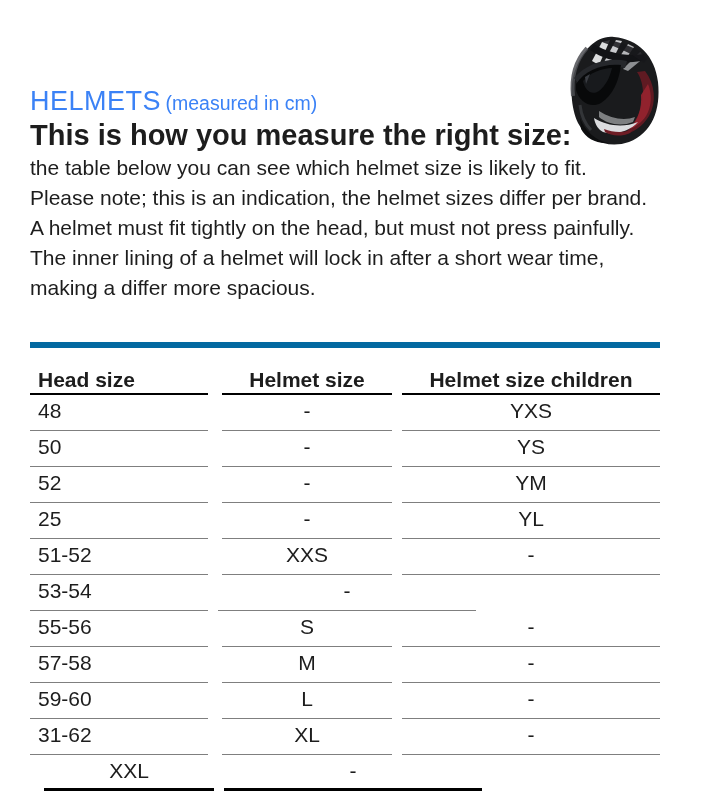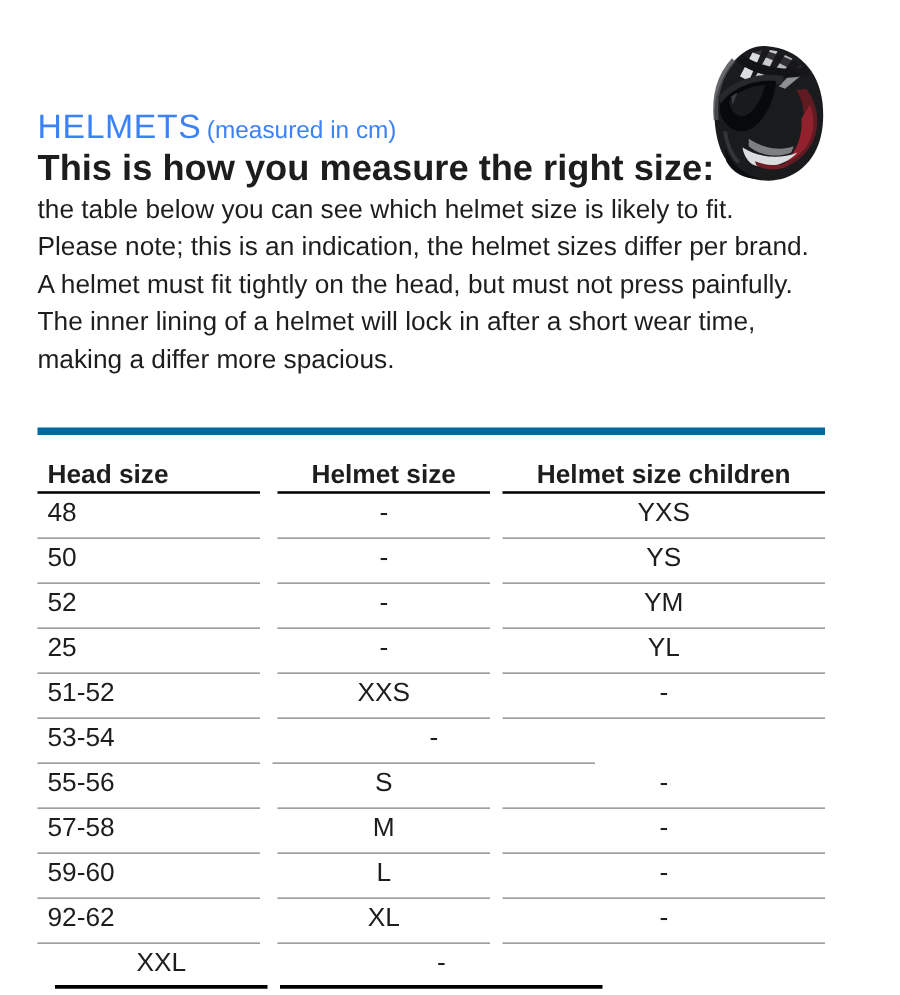--- a/index.html
+++ b/index.html
@@ -174,21 +174,21 @@
           <div class="cell c0">57-58</div>
           <div class="cell c1">M</div>
           <div class="cell c2">-</div>
         </div>
         <div class="trow">
           <div class="cell c0">59-60</div>
           <div class="cell c1">L</div>
           <div class="cell c2">-</div>
         </div>
         <div class="trow">
-          <div class="cell c0">92-62</div>
+          <div class="cell c0">31-62</div>
           <div class="cell c1">XL</div>
           <div class="cell c2">-</div>
         </div>
         <div class="trow">
           <div class="cell c1">XXL</div>
           <div class="cell c2">-</div>
         </div>
       </div>
   </div>
 

